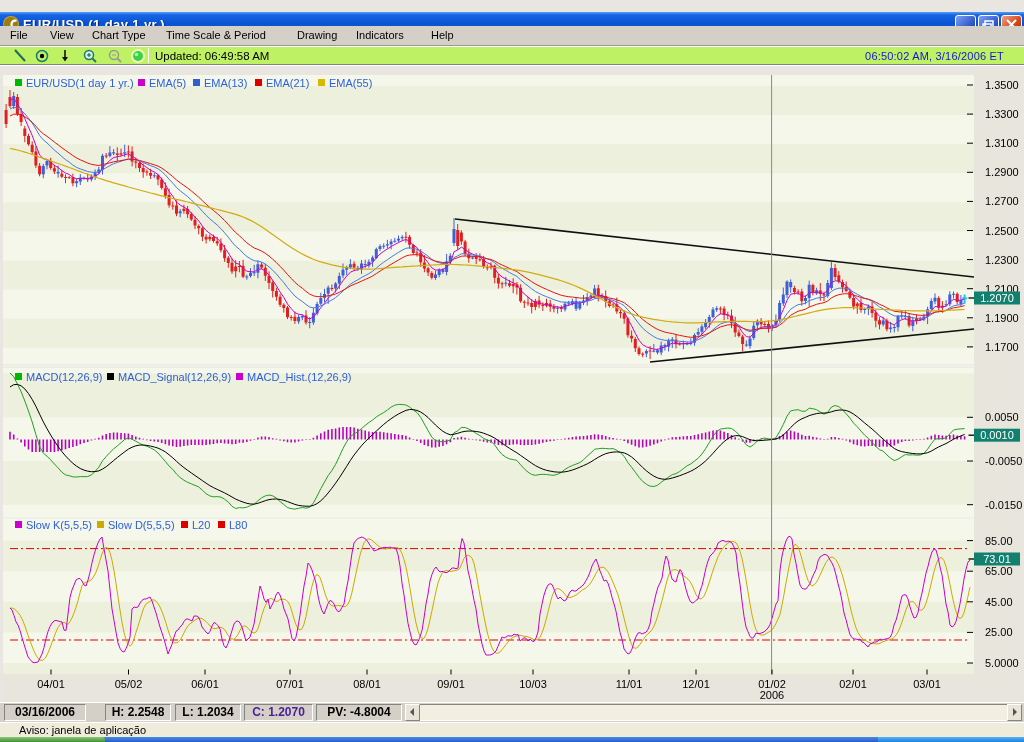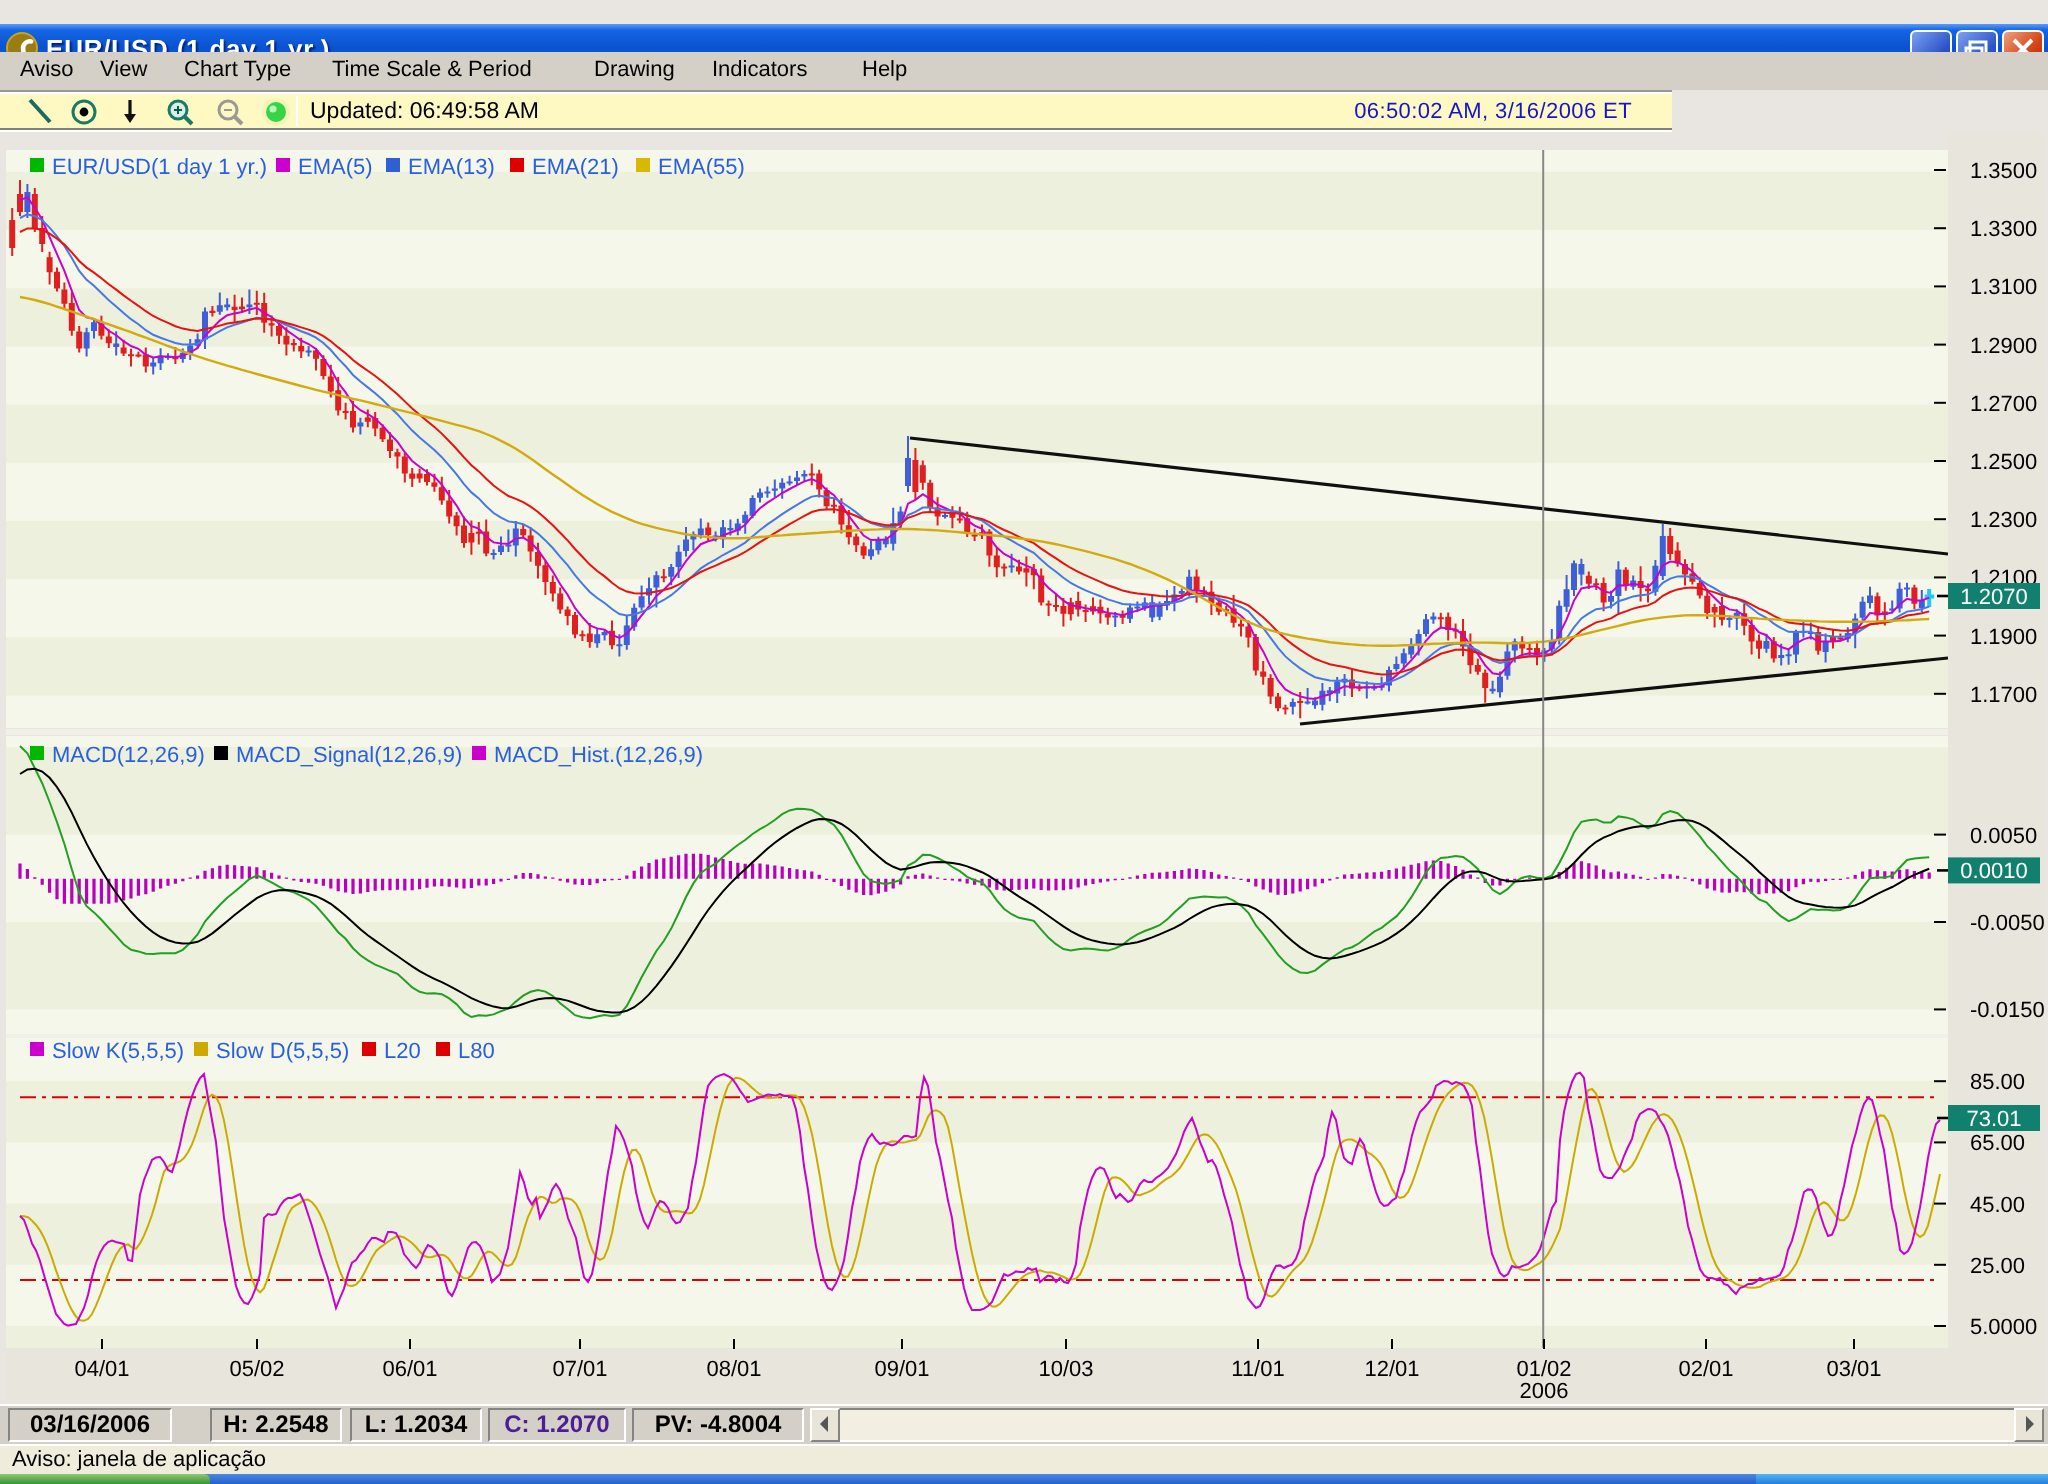--- a/index.html
+++ b/index.html
@@ -3,27 +3,27 @@
 *{margin:0;padding:0;box-sizing:border-box;-webkit-font-smoothing:antialiased}
 body{width:1024px;height:742px;overflow:hidden;font-family:"Liberation Sans",sans-serif;position:relative;background:#e9e6e1}
 #title{position:absolute;left:0;top:12px;width:1024px;height:16px;background:linear-gradient(#5a9cf5 0px,#1565e5 3px,#0a52cf 12px,#0c63f0 20px,#0a5cf0 23px,#0733bd 25px)}
 #title .txt{position:absolute;left:23px;top:5px;color:#fff;font-size:13px;font-weight:bold;letter-spacing:0.4px;text-shadow:1px 1px 1px #00227a}
 .wbtn{position:absolute;top:3px;width:21px;height:20px;border-radius:3px;border:1px solid #fff;color:#fff}
 #bmin{left:955px;background:linear-gradient(135deg,#7ba1f0,#2a50c8 70%)}
 #bmax{left:978px;background:linear-gradient(135deg,#7ba1f0,#2a50c8 70%)}
 #bclose{left:1001px;background:linear-gradient(135deg,#f0a080,#d44414 60%,#b03008)}
 #menubar{position:absolute;left:0;top:26px;width:1024px;height:19px;background:#d4d0c7;font-size:11px;color:#000}
 #menubar span{position:absolute;top:3px}
-#toolbar{position:absolute;left:0;top:45px;width:836px;height:20px;background:#fef9c3;border-top:1px solid #9a9a94;border-bottom:1px solid #808080;box-shadow:inset 0 1px 0 #fff,0 1px 0 #fff}
+#toolbar{position:absolute;left:0;top:45px;width:1024px;height:20px;background:#bef264;border-top:1px solid #9a9a94;border-bottom:1px solid #808080;box-shadow:inset 0 1px 0 #fff,0 1px 0 #fff}
 #toolbar .upd{position:absolute;left:155px;top:4px;font-size:11.5px;color:#000}
 #toolbar .clk{position:absolute;right:20px;top:4px;font-size:11px;color:#1515cc;letter-spacing:0.2px}
 #tsep{position:absolute;left:148px;top:2px;height:15px;width:1px;background:#808080;border-right:1px solid #fff}
 #statusrow{position:absolute;left:0;top:702px;width:1024px;height:20px;background:#d4d0c7;border-top:1px solid #fff}
 .scell{position:absolute;top:1px;height:17px;border:1px solid;border-color:#848480 #fff #fff #848480;font-size:12px;font-weight:bold;text-align:center;line-height:15px;background:#d4d0c7}
-#aviso{position:absolute;left:0;top:722px;width:1024px;height:15px;background:#efecdc;border-top:1px solid #fff;font-size:11px;color:#000;padding-left:6px;line-height:14px}
+#aviso{position:absolute;left:0;top:722px;width:1024px;height:15px;background:#efecdc;border-top:1px solid #fff;font-size:11px;color:#000;padding-left:19px;line-height:14px}
 #taskbar{position:absolute;left:0;top:737px;width:1024px;height:5px;background:linear-gradient(#4a8ae0,#2560cc)}
 #startbtn{position:absolute;left:0px;top:737px;width:105px;height:5px;background:linear-gradient(#8cc878,#3c9433);border-radius:0 3px 0 0}
 #tray{position:absolute;left:878px;top:737px;width:146px;height:5px;background:linear-gradient(#55b4f4,#2280dc)}
 .ticon{position:absolute;top:2px}
 </style></head><body>
 <div id="title">
     <svg style="position:absolute;left:2px;top:3px" width="18" height="18">
       <circle cx="9" cy="9" r="8" fill="#c9a41c"></circle>
       <circle cx="9" cy="9" r="7" fill="#9a7d12"></circle>
       <path d="M5 13.5c3.2 1.4 5.2-1 4.6-3.6-.5-2.4 1.4-4.6 4-4.2" stroke="#fff" stroke-width="2.3" fill="none" stroke-linecap="round"></path>
@@ -33,21 +33,21 @@
         <path d="M4 14h7" stroke="#fff" stroke-width="3"></path>
       </svg></div>
 <div class="wbtn" id="bmax"><svg width="19" height="18">
         <path d="M6 5h8v7h-8z M4 8h8v6h-8z" stroke="#fff" stroke-width="1.5" fill="none"></path>
       </svg></div>
 <div class="wbtn" id="bclose"><svg width="19" height="18">
         <path d="M5 4l9 9M14 4l-9 9" stroke="#fff" stroke-width="2"></path>
       </svg></div>
 </div>
 <div id="menubar">
-    <span style="left:10px">Aviso</span>
+    <span style="left:10px">File</span>
     <span style="left:50px">View</span>
     <span style="left:92px">Chart Type</span>
     <span style="left:166px">Time Scale &amp; Period</span>
     <span style="left:297px">Drawing</span>
     <span style="left:356px">Indicators</span>
     <span style="left:431px">Help</span>
   </div>
 <div id="toolbar">
 <svg class="ticon" style="left:10px" width="140" height="16">
 <path d="M5 2l10 11" stroke="#1c6b5c" stroke-width="2"></path>

